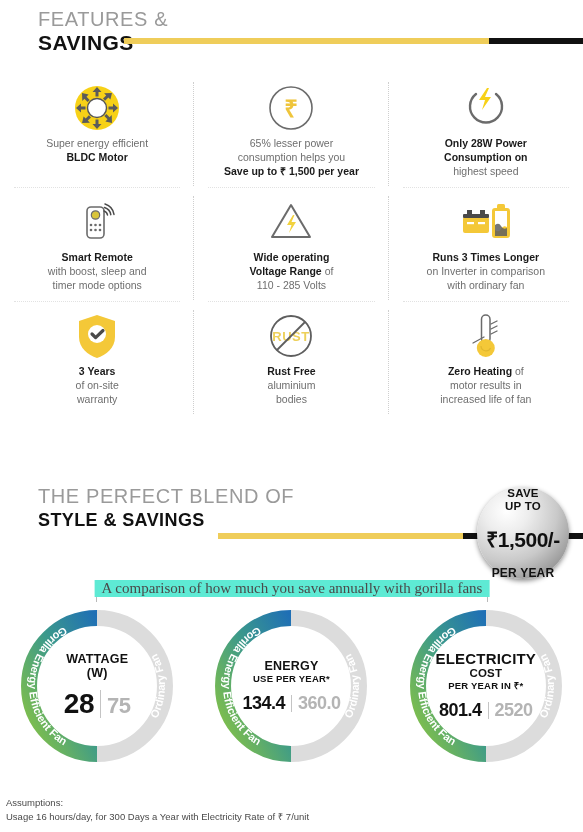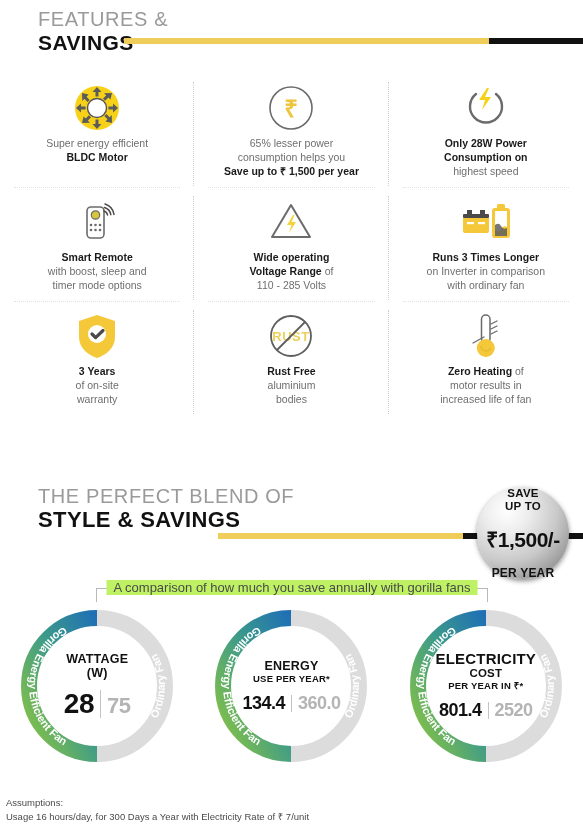--- a/index.html
+++ b/index.html
@@ -58,21 +58,21 @@
     color: #111; text-align: center; z-index: 5;
   }
   .badge .b1 { font-size: 11.5px; font-weight: 700; line-height: 12.5px; letter-spacing: .3px; }
   .badge .b2 { font-size: 21px; font-weight: 700; line-height: 23px; letter-spacing: -.5px; margin: 16px 0; }
   .badge .b3 { font-size: 12px; font-weight: 700; line-height: 13px; letter-spacing: .2px; }
 
   
   .bracket { position: absolute; left: 96px; top: 580px; width: 392px; height: 22px; }
   .bracket .btxt {
     position: absolute; left: 50%; top: 0; transform: translateX(-50%);
-    background: #bef264; padding: 0 7px; font-size: 13px; color: #4a4a4a; white-space: nowrap;
+    background: #5eead4; padding: 0 7px; font-size: 15px; color: #4a4a4a; white-space: nowrap; font-family: Liberation Serif, serif;
   }
   .bracket .bline {
     position: absolute; left: 0; right: 0; top: 8px; height: 14px;
     border: 1px solid #b9b9b9; border-bottom: none;
   }
 
   
   .donuts { position: absolute; left: 0; top: 606px; width: 583px; display: flex; }
   .donut-col { flex: 1; display: flex; justify-content: center; }
   .donut { position: relative; width: 160px; height: 160px; }
@@ -236,21 +236,21 @@
           </g>
           <line x1="9" y1="33" x2="20" y2="27" stroke="#6b6b6b" stroke-width="1.3" stroke-linecap="round"></line>
         </svg>
       </div>
       <div class="cap"><b>Zero Heating</b> of<br>motor results in<br>increased life of fan</div>
     </div>
   </div>
 
   <div class="sec-head" style="left:6px; top:485px;">
     <div class="line1">THE PERFECT BLEND OF</div>
-    <div class="line2" style="font-size:22px;">STYLE &amp; SAVINGS</div>
+    <div class="line2" style="font-size:18px;">STYLE &amp; SAVINGS</div>
   </div>
   <div class="rule-wrap" style="left:218px; top:533px; width:365px;">
     <div class="rule-y" style="width:245px;"></div>
     <div class="rule-k" style="width:120px;"></div>
   </div>
 
   <div class="badge" style="left:477px; top:487px;">
     <div class="b1">SAVE</div>
     <div class="b1">UP TO</div>
     <div class="b2">₹1,500/-</div>

